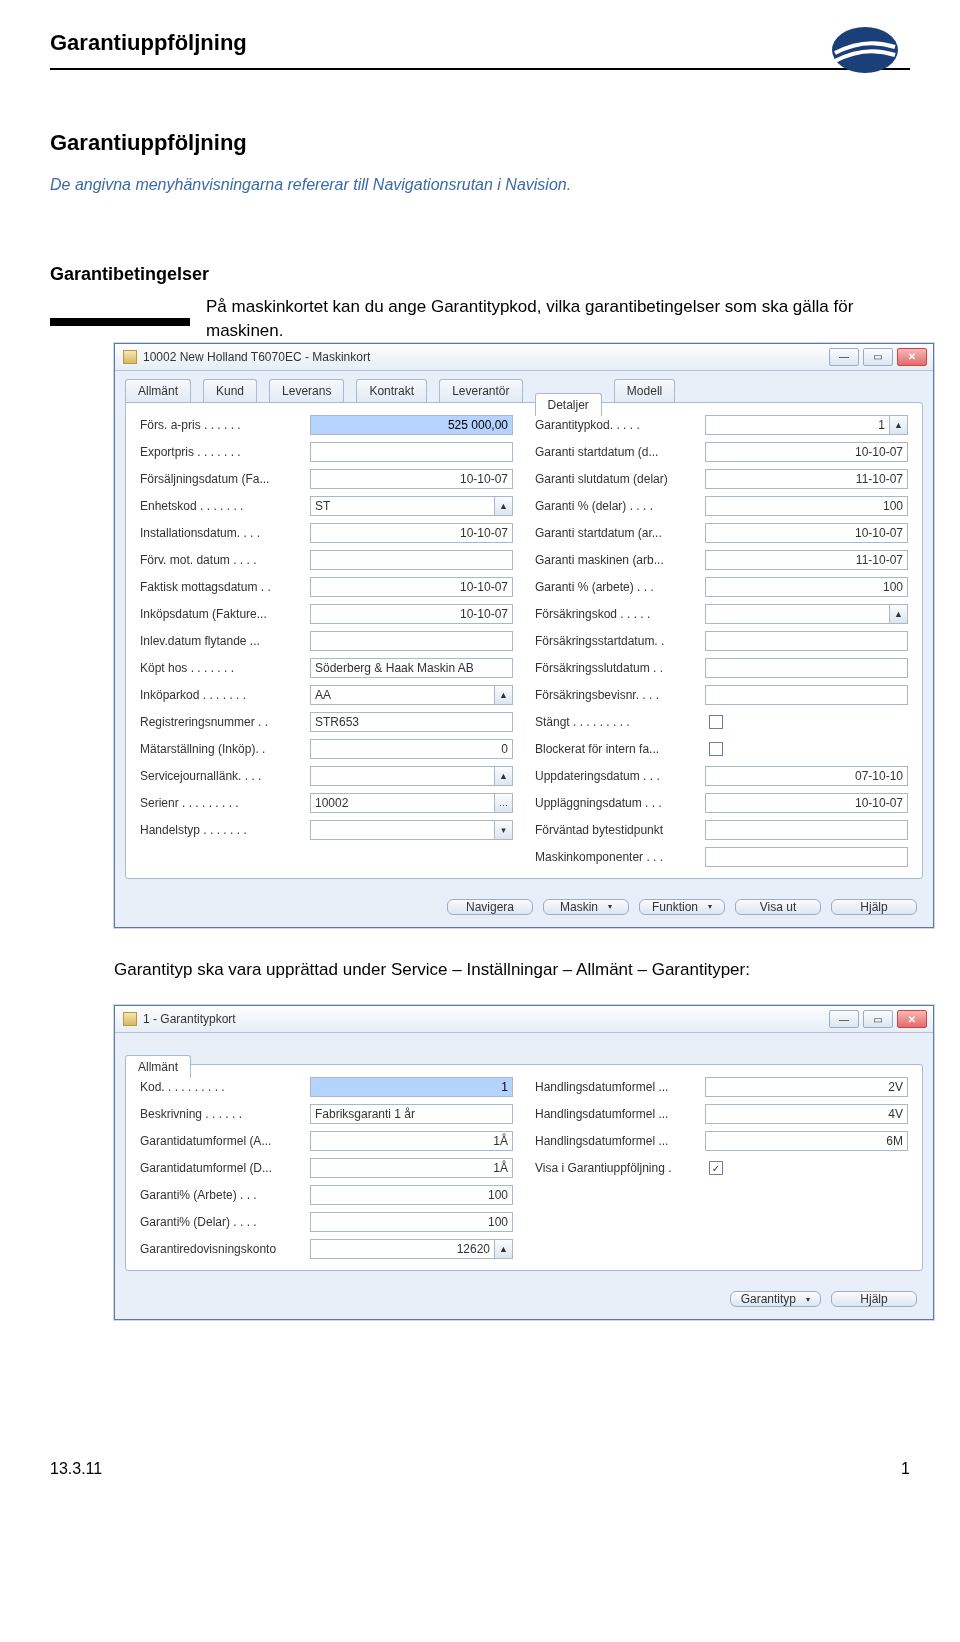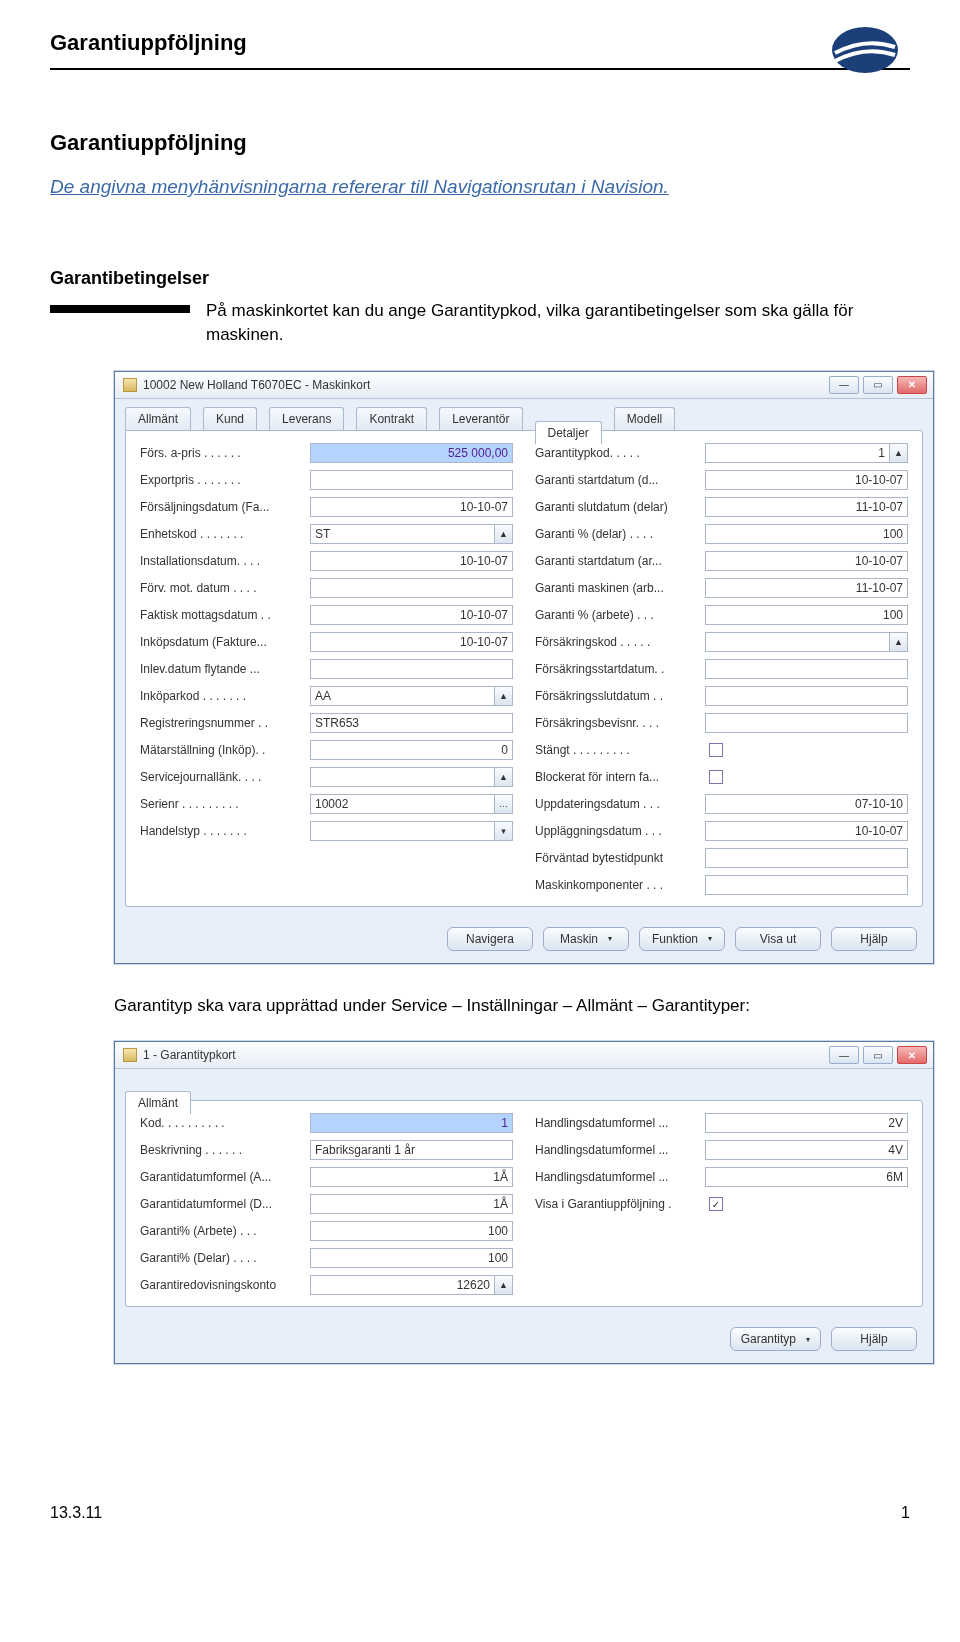--- a/index.html
+++ b/index.html
@@ -18,24 +18,24 @@
     width: 70px;
     height: 50px;
   }
   .page-header {
     border-bottom: 2px solid #000;
     padding-bottom: 12px;
     margin-bottom: 60px;
   }
   .page-header h1 { font-size: 22px; font-weight: bold; }
   .doc-title { font-size: 22px; font-weight: bold; margin-bottom: 20px; }
-  .intro { color: #3a6aa8; font-style: italic; font-size: 19px; margin-bottom: 70px; text-decoration: underline; }
+  .intro { color: #3a6aa8; font-style: italic; font-size: 16px; margin-bottom: 70px; }
   .section-heading { font-size: 18px; font-weight: bold; margin-bottom: 10px; }
   .black-bar { width: 140px; height: 8px; background: #000; margin-top: 6px; }
-  .section-row { display: flex; align-items: flex-start; gap: 12px; margin-bottom: 24px; }
+  .section-row { display: flex; align-items: center; gap: 12px; }
   .section-row .text { font-size: 17px; line-height: 1.4; flex: 1; margin-left: 4px; }
   .para { font-size: 17px; line-height: 1.4; margin: 30px 0 24px 0; }
 
   
   .win {
     border: 1px solid #5a7aa5;
     background: #e8eff8;
     margin: 0 0 10px 64px;
     width: 820px;
     font-family: "Segoe UI", Tahoma, sans-serif;
@@ -114,40 +114,40 @@
     height: 20px;
     border: 1px solid #abb7c7;
     background: #fff;
     padding: 0 4px;
     font-size: 12px;
     display: flex;
     align-items: center;
     justify-content: flex-end;
   }
   .inp.left { justify-content: flex-start; }
-  .inp.sel { background: #b5d3ff; justify-content: flex-end; color: #4c1d95; }
+  .inp.sel { background: #b5d3ff; justify-content: flex-end; color: #000000; }
   .assist {
     width: 18px; height: 20px;
     border: 1px solid #abb7c7; border-left: none;
     background: linear-gradient(#fafcff,#dce5f0);
     display: flex; align-items: center; justify-content: center;
     font-size: 9px;
   }
   .chk {
     width: 14px; height: 14px; border: 1px solid #77a; background: #fff;
     display: inline-flex; align-items: center; justify-content: center; font-size: 10px;
     margin-left: 4px;
   }
   .btnbar {
     display: flex; justify-content: flex-end; gap: 10px;
     padding: 10px 16px 12px 16px;
     background: #e8eff8;
   }
   .btn {
-    min-width: 86px; height: 24px;
+    min-width: 86px; height: 16px;
     border: 1px solid #9aaecb;
     background: linear-gradient(#fbfcfe,#dbe5f1);
     border-radius: 6px;
     display: flex; align-items: center; justify-content: center;
     font-size: 12px;
     padding: 0 10px; gap: 6px;
   }
   .btn .dd { font-size: 8px; margin-left: 4px; }
 
   .footer {
@@ -235,20 +235,24 @@
           </div>
           <div class="fld">
             <div class="lbl">Inköpsdatum (Fakture...</div>
             <div class="inp">10-10-07</div>
           </div>
           <div class="fld">
             <div class="lbl">Inlev.datum flytande ...</div>
             <div class="inp"></div>
           </div>
           <div class="fld">
+            <div class="lbl">Köpt hos . . . . . . .</div>
+            <div class="inp left">Söderberg &amp; Haak Maskin AB</div>
+          </div>
+          <div class="fld">
             <div class="lbl">Inköparkod . . . . . . .</div>
             <div class="inp left">AA</div>
             <div class="assist">▲</div>
           </div>
           <div class="fld">
             <div class="lbl">Registreringsnummer . .</div>
             <div class="inp left">STR653</div>
           </div>
           <div class="fld">
             <div class="lbl">Mätarställning (Inköp). .</div>

